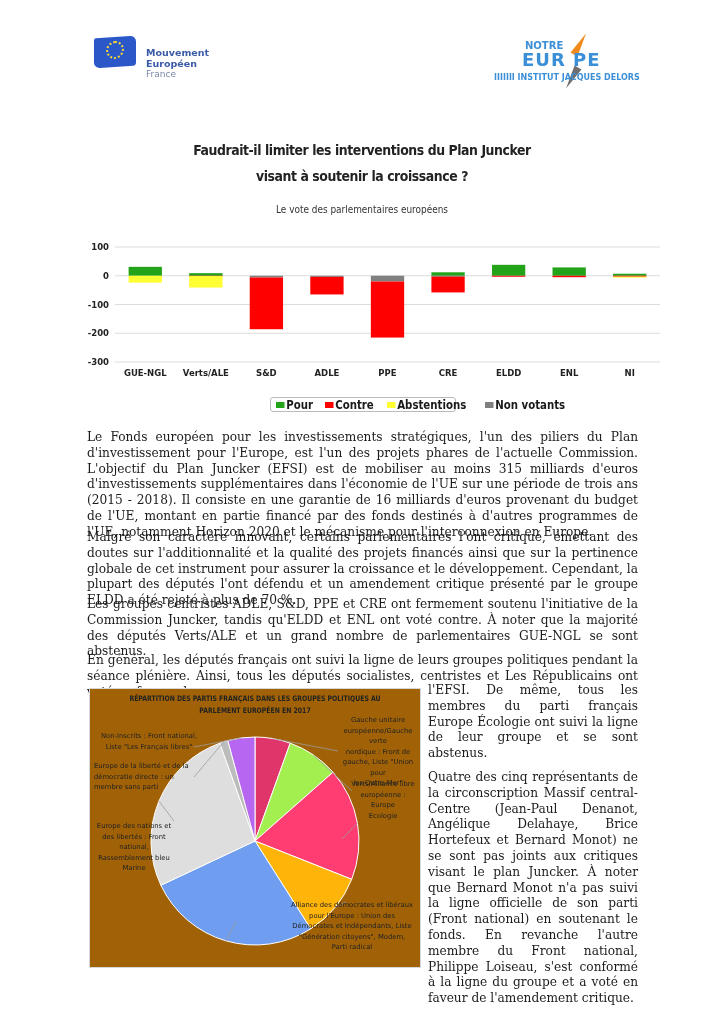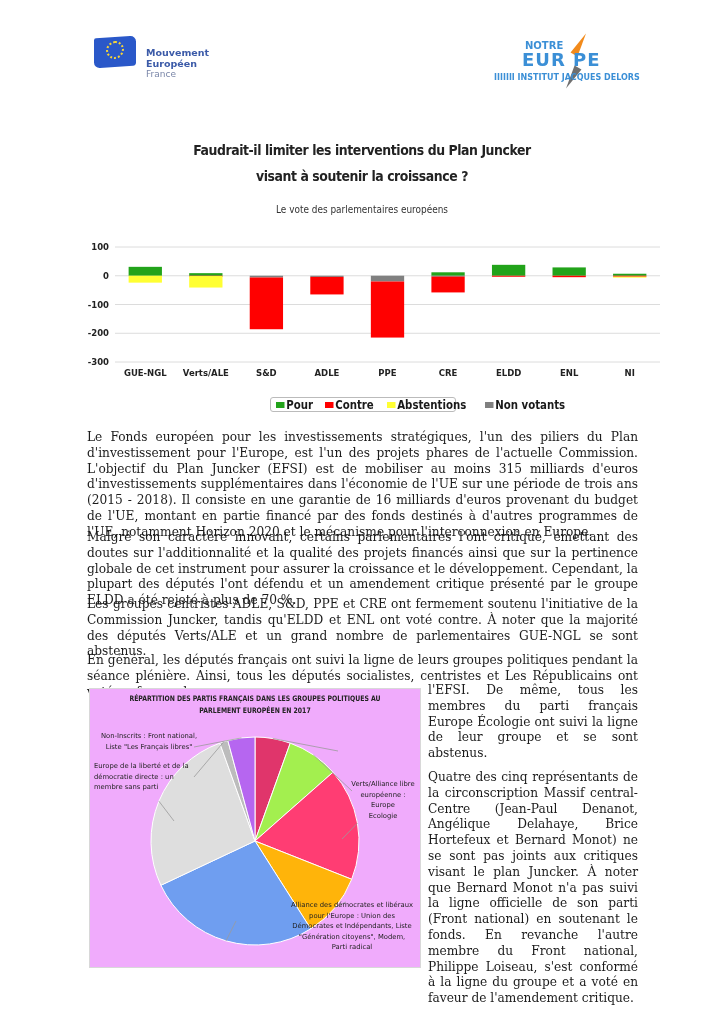--- a/index.html
+++ b/index.html
@@ -33,21 +33,21 @@
   
   .para { left: 87px; width: 551px; font-size: 12.2px; line-height: 15.8px; text-align: justify; color: #1c1c1c; }
   .p1 { top: 430px; }
   .p2 { top: 530px; }
   .p3 { top: 597px; }
   .p4 { top: 653px; }
   .p5 { left: 428px; width: 210px; top: 683px; }
   .p6 { left: 428px; width: 210px; top: 754px; margin-top: 16px; }
 
   
-  .pie-box { left: 89px; top: 688px; width: 330px; height: 278px; border: 1px solid #d8d8d8; background: #f0abfc; }
+  .pie-box { left: 89px; top: 688px; width: 330px; height: 278px; border: 1px solid #d8d8d8; background: #a16207; }
   .pie-title { position: absolute; left: 0; width: 330px; top: 4px; text-align: center; font-family: "DejaVu Sans", sans-serif; font-weight: bold; font-size: 7.5px; line-height: 12px; color: #222; transform: scaleX(0.82); }
   .pie-label { position: absolute; font-family: "DejaVu Sans", sans-serif; font-size: 6.8px; line-height: 10.5px; color: #222; text-align: center; }
   #pie-svg { position: absolute; left: 0; top: 0; }
 </style>
 </head>
 <body>
 
 <div class="abs logo-left">
   <div class="eu-flag">
       <div class="eu-stars"></div>
@@ -150,20 +150,34 @@
     </svg>
   <div class="pie-label" style="left:4px; top:42px; width:110px;">
       <div>Non-Inscrits : Front national,</div>
       <div>Liste "Les Français libres"</div>
     </div>
   <div class="pie-label" style="left:0px; top:72px; width:106px; text-align:left; padding-left:4px;">
       <div>Europe de la liberté et de la</div>
       <div>démocratie directe : un</div>
       <div>membre sans parti</div>
     </div>
+  <div class="pie-label" style="left:4px; top:132px; width:80px;">
+      <div>Europe des nations et</div>
+      <div>des libertés : Front</div>
+      <div>national,</div>
+      <div>Rassemblement bleu</div>
+      <div>Marine</div>
+    </div>
+  <div class="pie-label" style="left:247px; top:26px; width:82px;">
+      <div>Gauche unitaire</div>
+      <div>européenne/Gauche verte</div>
+      <div>nordique : Front de</div>
+      <div>gauche, Liste "Union pour</div>
+      <div>les Outre-Mer"</div>
+    </div>
   <div class="pie-label" style="left:258px; top:90px; width:70px;">
       <div>Verts/Alliance libre</div>
       <div>européenne : Europe</div>
       <div>Ecologie</div>
     </div>
   <div class="pie-label" style="left:196px; top:211px; width:132px;">
       <div>Alliance des démocrates et libéraux</div>
       <div>pour l'Europe : Union des</div>
       <div>Démocrates et Indépendants, Liste</div>
       <div>"Génération citoyens", Modem,</div>

